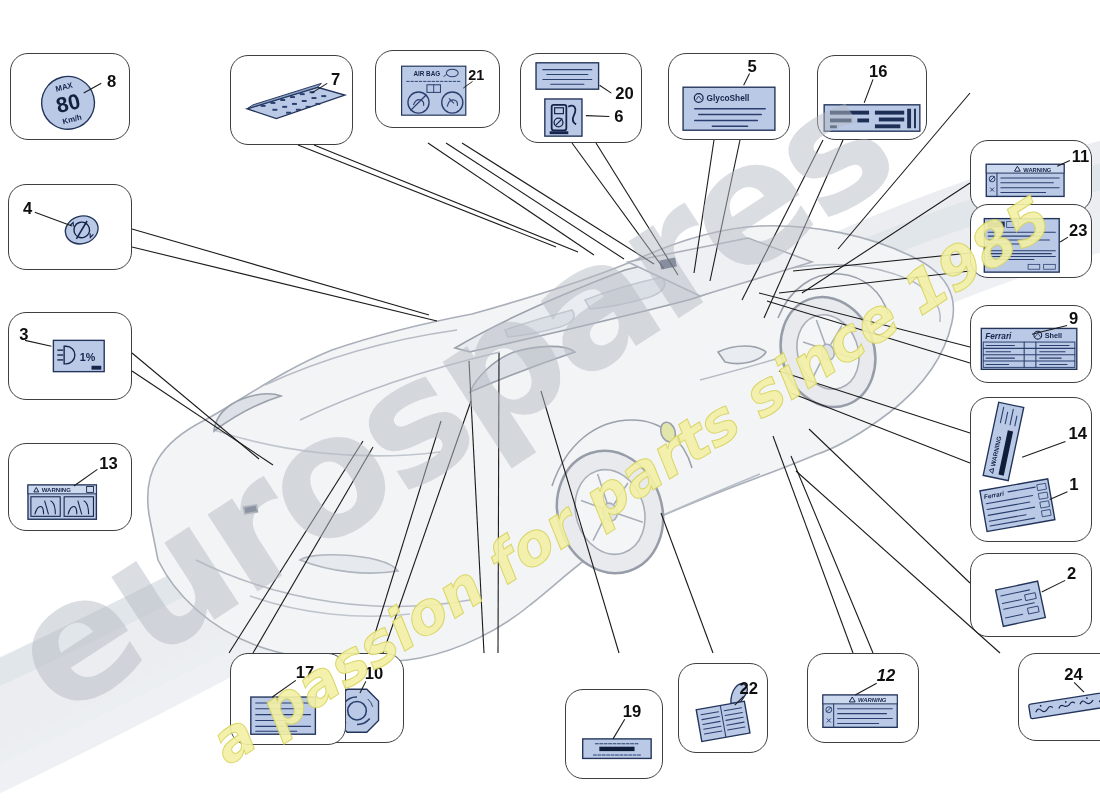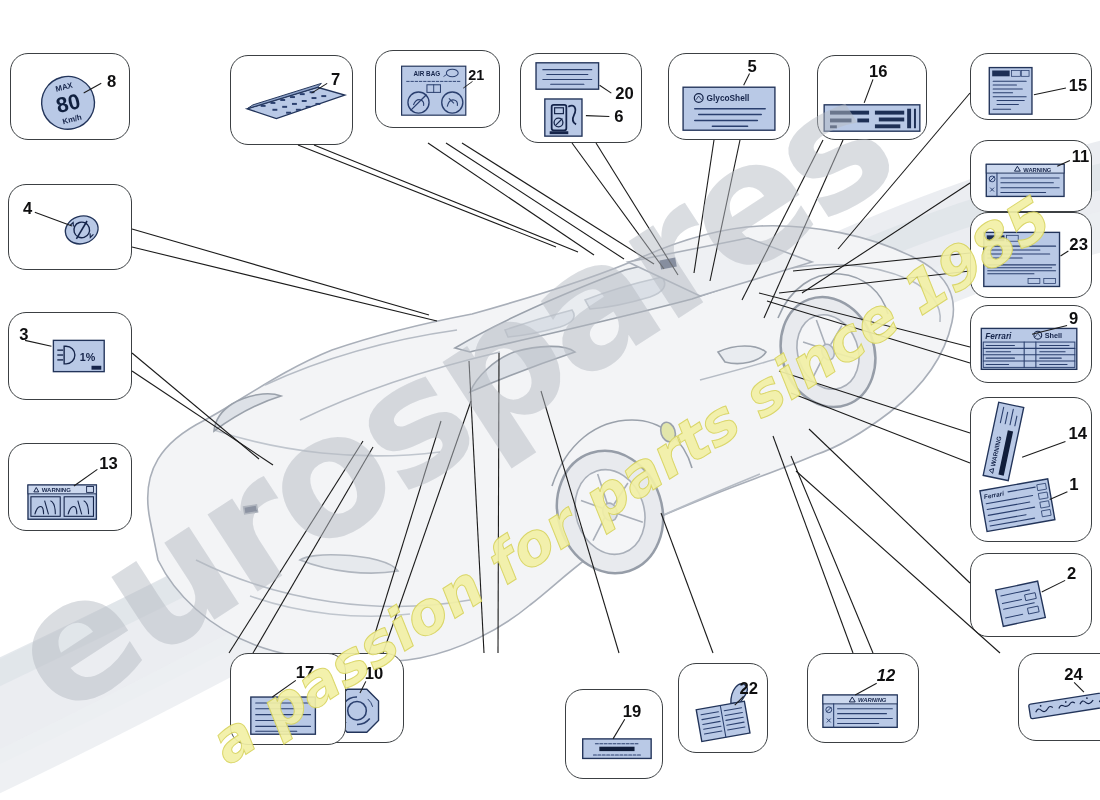--- a/index.html
+++ b/index.html
@@ -197,58 +197,40 @@
       <rect x="58" y="56" width="30" height="4" class="bar"></rect>
       <rect x="62" y="63" width="26" height="4" class="bar"></rect>
       <rect x="58" y="70" width="26" height="4" class="bar"></rect>
       <rect x="91" y="54" width="4" height="20" class="bar"></rect>
       <rect x="98" y="54" width="2" height="20" class="bar"></rect>
       <line x1="56" y1="24" x2="47" y2="48" class="ptr"></line>
       <text x="52" y="22" class="num">16</text>
     </svg>
   </div>
 
-  <div class="box" style="left:970px;top:53px;width:122px;height:67px;">
-    <svg viewBox="0 0 122 67">
-      <rect x="18" y="14" width="44" height="48" class="lbl"></rect>
-      <rect x="21" y="17" width="18" height="6" class="bar"></rect>
-      <rect x="41" y="17" width="9" height="6" fill="none" stroke="#2a3f6e" stroke-width="0.8"></rect>
-      <rect x="51" y="17" width="8" height="6" fill="none" stroke="#2a3f6e" stroke-width="0.8"></rect>
-      <line x1="22" y1="28" x2="56" y2="28" class="thin"></line>
-      <line x1="22" y1="32" x2="46" y2="32" class="thin"></line>
-      <line x1="22" y1="36" x2="52" y2="36" class="thin"></line>
-      <line x1="22" y1="40" x2="42" y2="40" class="thin"></line>
-      <line x1="22" y1="44" x2="56" y2="44" class="thin"></line>
-      <line x1="26" y1="48" x2="54" y2="48" class="thin"></line>
-      <line x1="26" y1="52" x2="48" y2="52" class="thin"></line>
-      <line x1="22" y1="57" x2="40" y2="57" class="thin"></line>
-      <line x1="97" y1="35" x2="64" y2="42" class="ptr"></line>
-      <text x="100" y="38" class="num">15</text>
-    </svg>
-  </div>
 
   <div class="box" style="left:970px;top:140px;width:122px;height:72px;padding-left:18px;">
     <svg viewBox="0 0 122 72">
       <rect x="15" y="24" width="80" height="33" class="lbl"></rect>
       <rect x="15" y="24" width="80" height="9" fill="#cdd9ef" stroke="#22345a" stroke-width="1"></rect>
       <path d="M44,31 l3,-5 l3,5 z" fill="none" stroke="#15244a" stroke-width="1"></path>
       <text x="53" y="31.5" font-size="6" font-weight="bold" class="navy">WARNING</text>
       <line x1="26" y1="33" x2="26" y2="57" class="thin"></line>
       <circle cx="21" cy="39" r="3" fill="none" stroke="#2a3f6e" stroke-width="1"></circle>
       <path d="M18.5,41.5 L23.5,36.5 M19,48 l4,4 m0,-4 l-4,4" stroke="#2a3f6e" stroke-width="1" fill="none"></path>
       <line x1="30" y1="38" x2="90" y2="38" class="thin"></line>
       <line x1="30" y1="43" x2="84" y2="43" class="thin"></line>
       <line x1="30" y1="48" x2="90" y2="48" class="thin"></line>
       <line x1="30" y1="53" x2="76" y2="53" class="thin"></line>
       <line x1="101" y1="20" x2="88" y2="26" class="ptr"></line>
       <text x="103" y="22" class="num">11</text>
     </svg>
   </div>
 
-  <div class="box" style="left:970px;top:212px;width:122px;height:86px;text-decoration:underline;">
+  <div class="box" style="left:970px;top:204px;width:122px;height:74px;text-decoration:underline;">
     <svg viewBox="0 0 122 74">
       <rect x="13" y="14" width="77" height="55" class="lbl"></rect>
       <rect x="16" y="17" width="18" height="6" class="bar"></rect>
       <rect x="36" y="17" width="12" height="6" fill="none" stroke="#2a3f6e" stroke-width="0.8"></rect>
       <line x1="17" y1="28" x2="86" y2="28" class="thin"></line>
       <line x1="17" y1="32" x2="70" y2="32" class="thin"></line>
       <line x1="17" y1="36" x2="80" y2="36" class="thin"></line>
       <line x1="17" y1="40" x2="52" y2="40" class="thin"></line>
       <line x1="17" y1="47" x2="86" y2="47" class="thin"></line>
       <line x1="17" y1="50" x2="82" y2="50" class="thin"></line>

